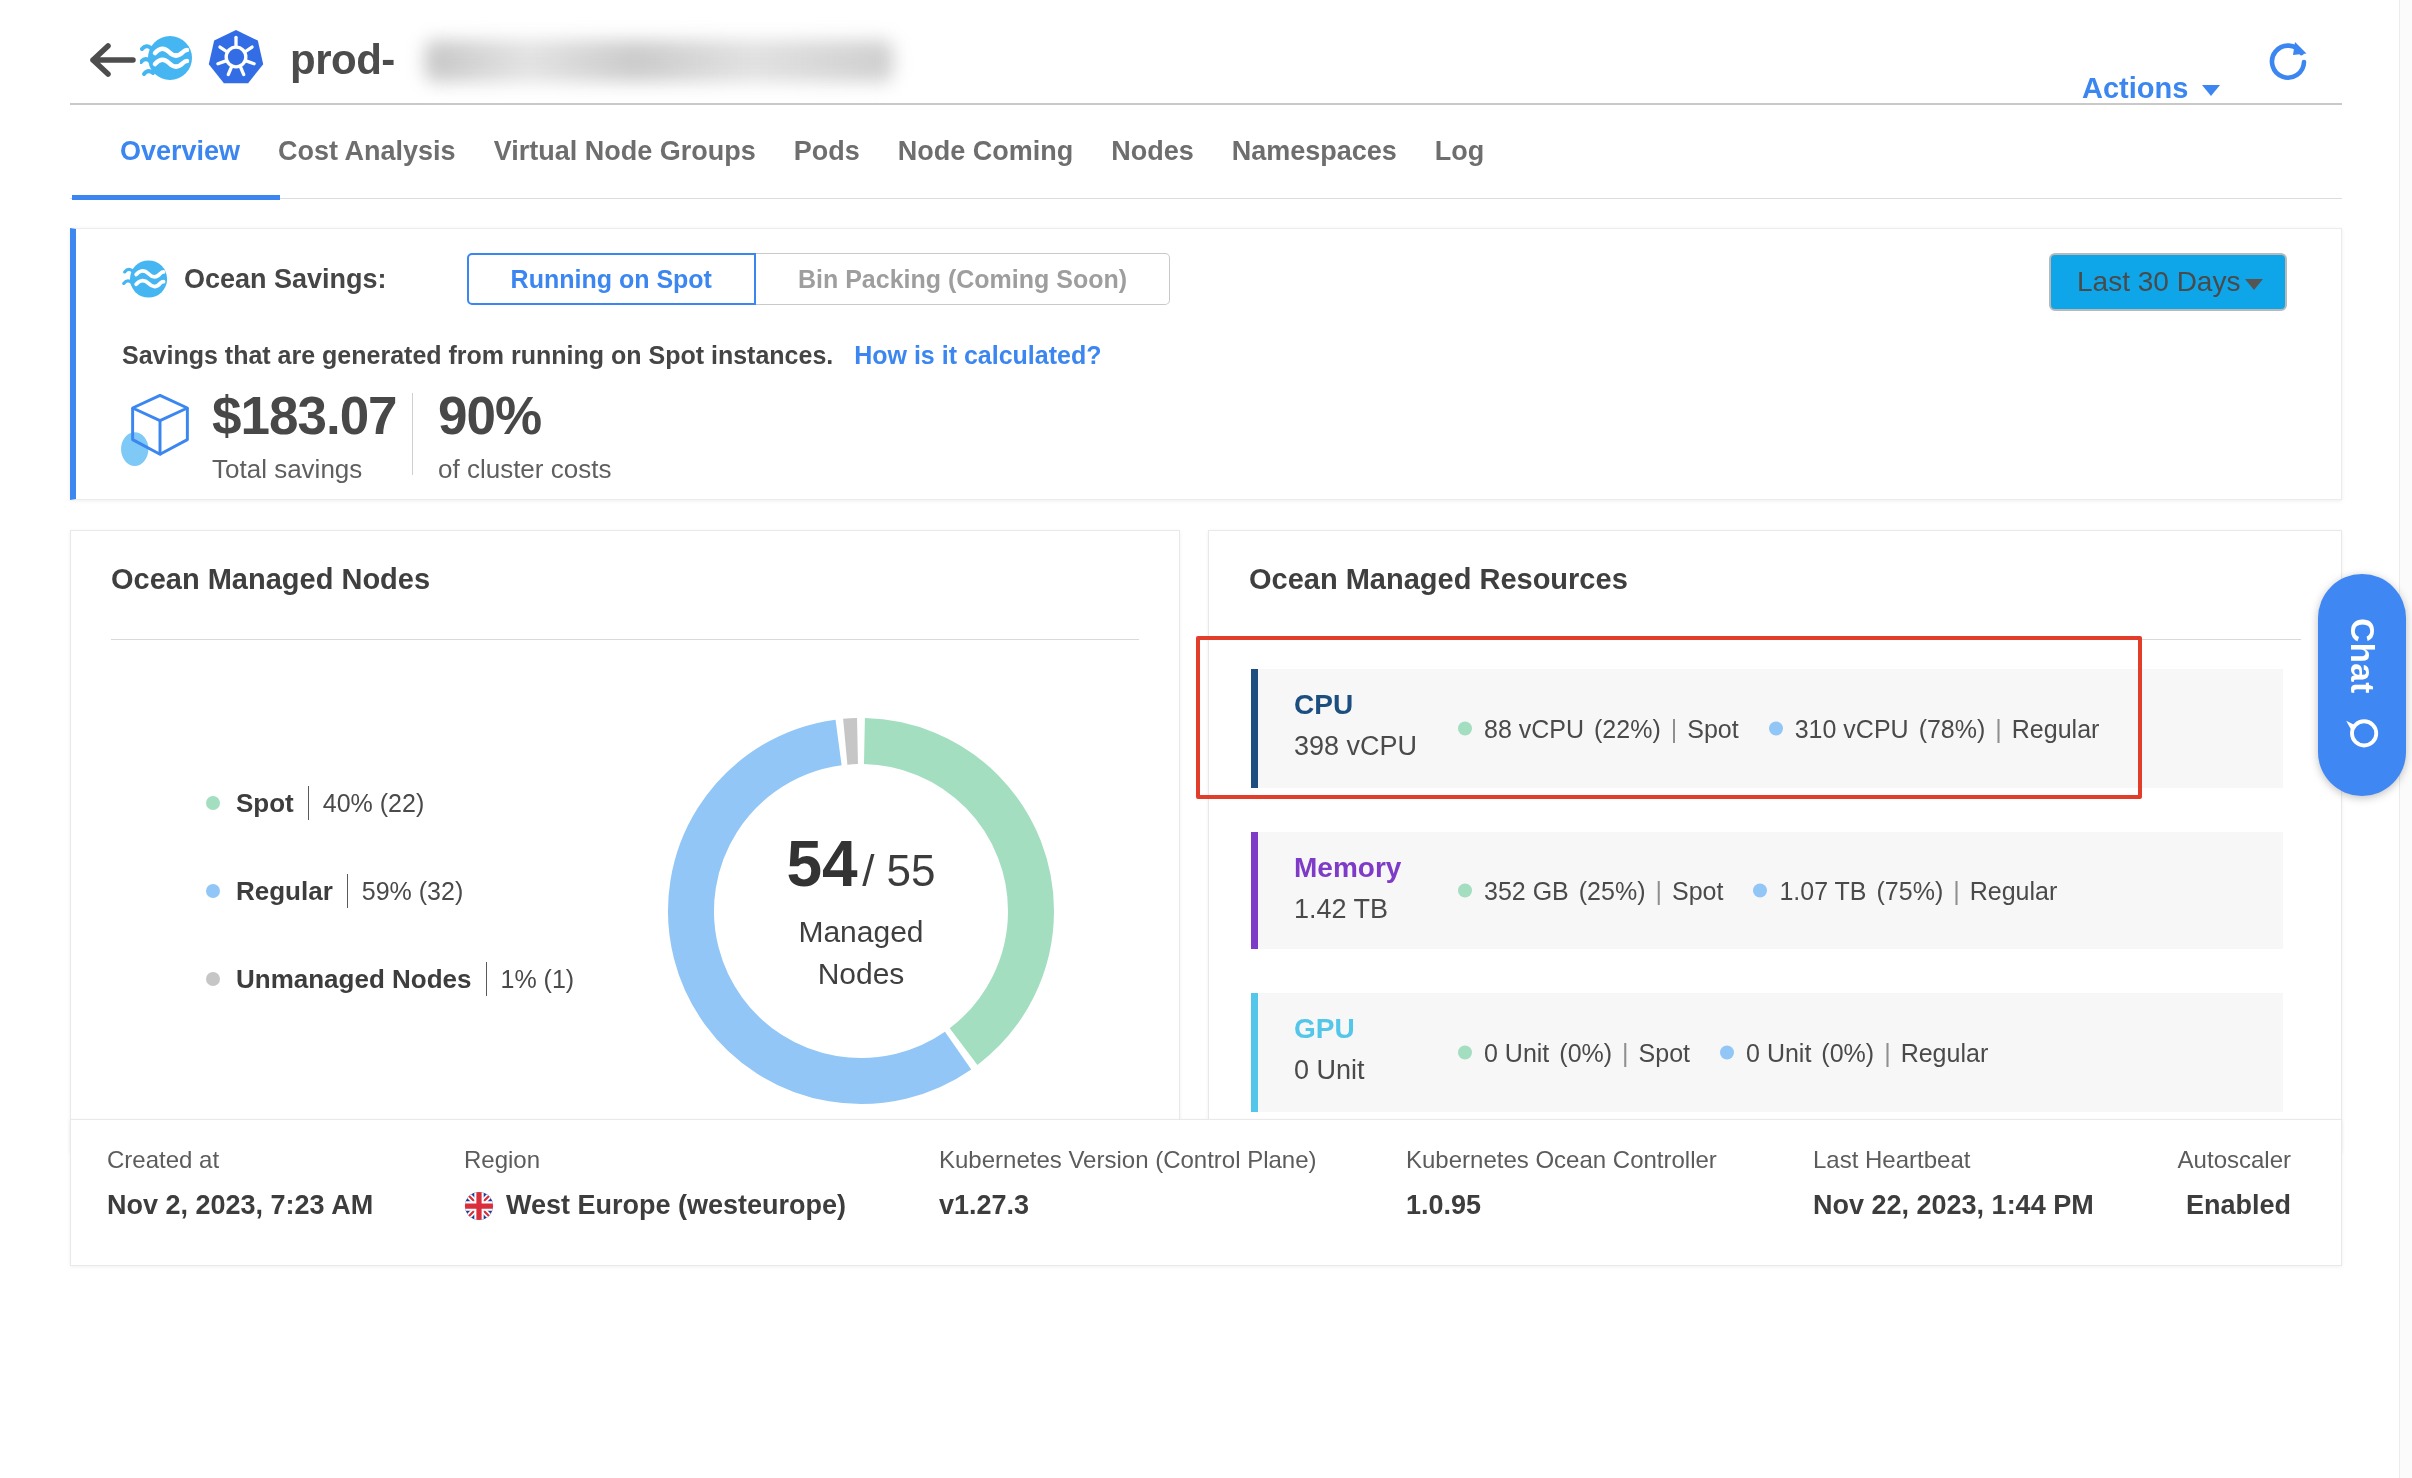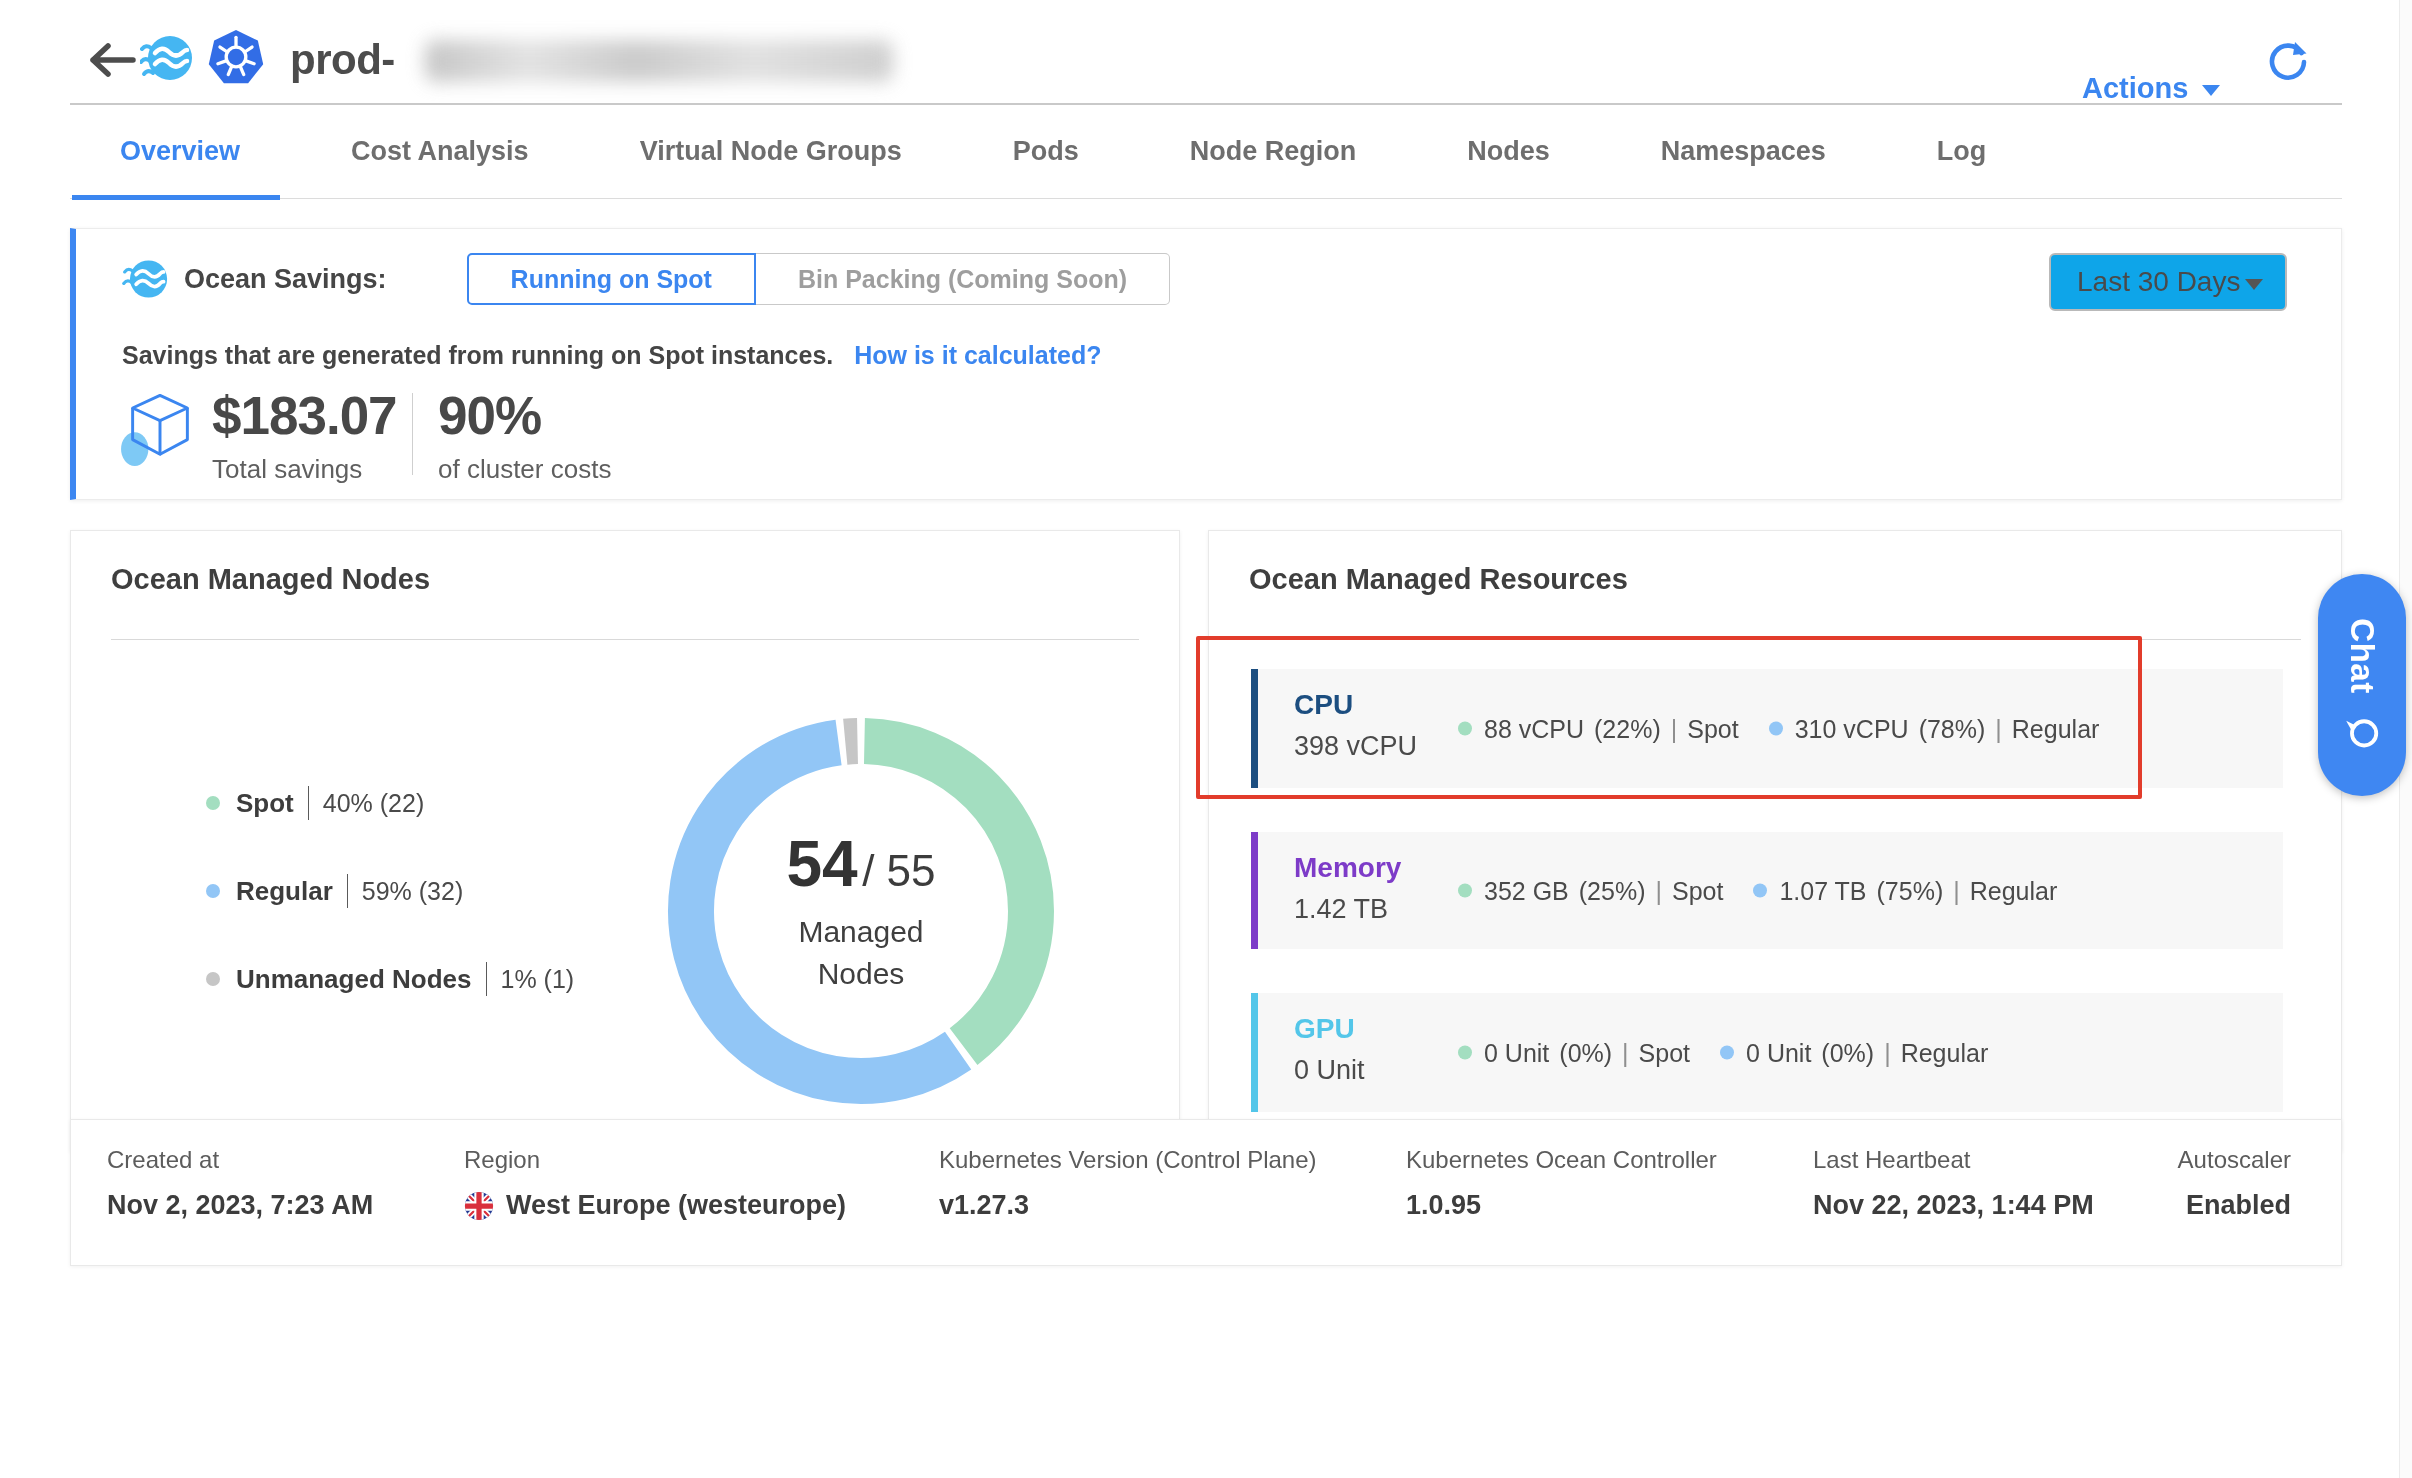--- a/index.html
+++ b/index.html
@@ -15,21 +15,21 @@
   .redacted{position:absolute;left:425px;top:40px;width:468px;height:42px;border-radius:10px;
             background:linear-gradient(90deg,#bcbcbc,#dedede 22%,#c2c2c2 45%,#dcdcdc 70%,#c6c6c6 100%);
             filter:blur(9px);opacity:.85;}
   .actions{position:absolute;left:2082px;top:44px;display:flex;align-items:center;gap:14px;
            color:#3b86f0;font-size:29px;font-weight:700;cursor:pointer;margin-top:28px;}
   .caret-down{width:0;height:0;border-left:9px solid transparent;border-right:9px solid transparent;
               border-top:11px solid #3b86f0;margin-top:4px;}
   .refresh{position:absolute;left:2266px;top:38px;cursor:pointer;}
   
   .tabs{position:absolute;left:70px;top:104px;width:2272px;height:95px;display:flex;align-items:center;
-        gap:111px;padding-left:50px;box-sizing:border-box;border-bottom:1px solid #dcdcdc;}
+        gap:38px;padding-left:50px;box-sizing:border-box;border-bottom:1px solid #dcdcdc;}
   .tab{font-size:27px;font-weight:700;color:#6e6e6e;cursor:pointer;position:relative;white-space:nowrap;}
   .tab.active{color:#3b86f0;}
   .tab.active::after{content:"";position:absolute;left:-48px;right:-40px;bottom:-33px;height:5px;background:#3b86f0;}
   
   .savings-card{position:absolute;left:70px;top:228px;width:2272px;height:272px;box-sizing:border-box;
                 background:#fff;border:1px solid #ececec;border-left:6px solid #3d87f1;
                 box-shadow:0 1px 4px rgba(0,0,0,.07);}
   .savings-row1{position:absolute;left:46px;top:24px;display:flex;align-items:center;}
   .savings-label{font-size:27px;font-weight:700;color:#464646;margin-left:16px;}
   .toggle-group{display:flex;margin-left:80px;}
@@ -148,21 +148,21 @@
       </svg>
     </div>
     <div class="header-rule"></div>
   </div>
 
   <div class="tabs">
       <div class="tab active">Overview</div>
       <div class="tab">Cost Analysis</div>
       <div class="tab">Virtual Node Groups</div>
       <div class="tab">Pods</div>
-      <div class="tab">Node Region</div>
+      <div class="tab">Node Coming</div>
       <div class="tab">Nodes</div>
       <div class="tab">Namespaces</div>
       <div class="tab">Log</div>
     </div>
 
   <div class="savings-card">
     <div class="savings-row1">
       <svg width="46" height="44" viewBox="0 0 52 48">
         <circle cx="30" cy="24" r="21" fill="#45b6f2"></circle>
         <path d="M16 19 q7 -8 14 -1 q7 7 13 0 q2 -2 4 -2" fill="none" stroke="#fff" stroke-width="4.2" stroke-linecap="round"></path>

